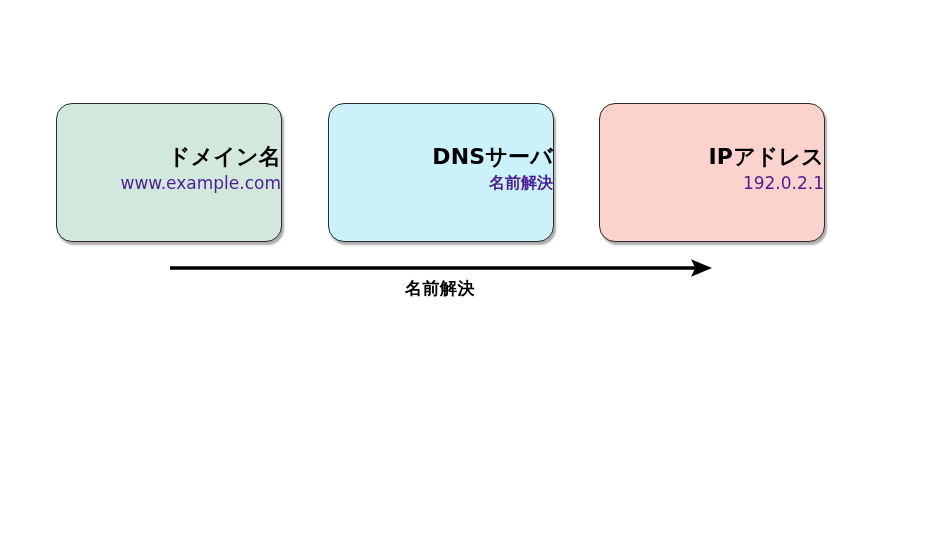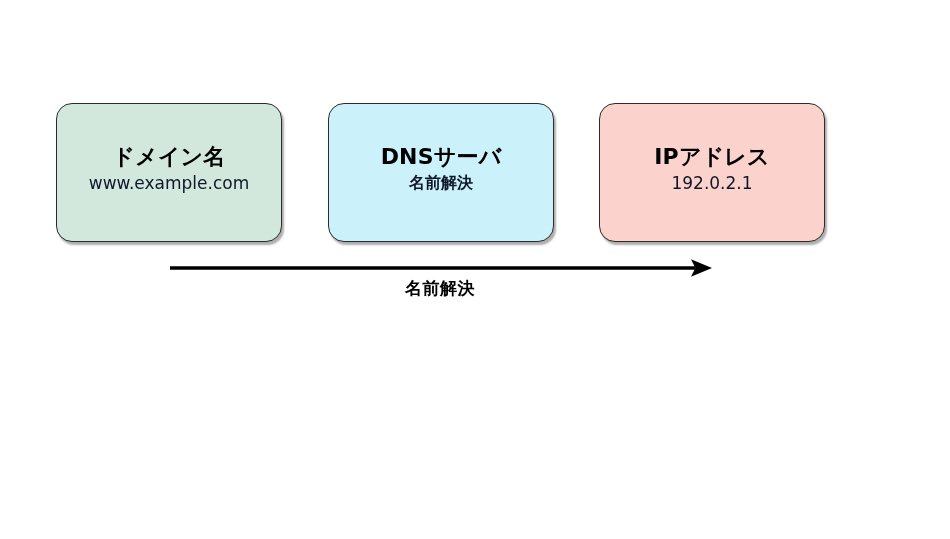--- a/index.html
+++ b/index.html
@@ -46,41 +46,41 @@
     color: #000000;
     line-height: 1.16;
     text-align: center;
     letter-spacing: 0.2px;
     white-space: nowrap;
   }
 
   .box-sub {
     font-size: 17px;
     font-weight: normal;
-    color: #0f172a;
+    color: #4c1d95;
     line-height: 1.2;
     text-align: center;
     margin-top: 3px;
     white-space: nowrap;
   }
 
   .box-sub.bold {
     font-weight: bold;
     font-size: 16px;
   }
 
   
   .box-text-stack {
     position: absolute;
     top: 40px;
     left: 0;
     right: 0;
     display: flex;
     flex-direction: column;
-    align-items: center;
+    align-items: flex-end;
   }
 
   
   #flow-arrow {
     position: absolute;
     left: 168px;
     top: 256px;
     width: 544px;
     height: 24px;
     overflow: visible;

